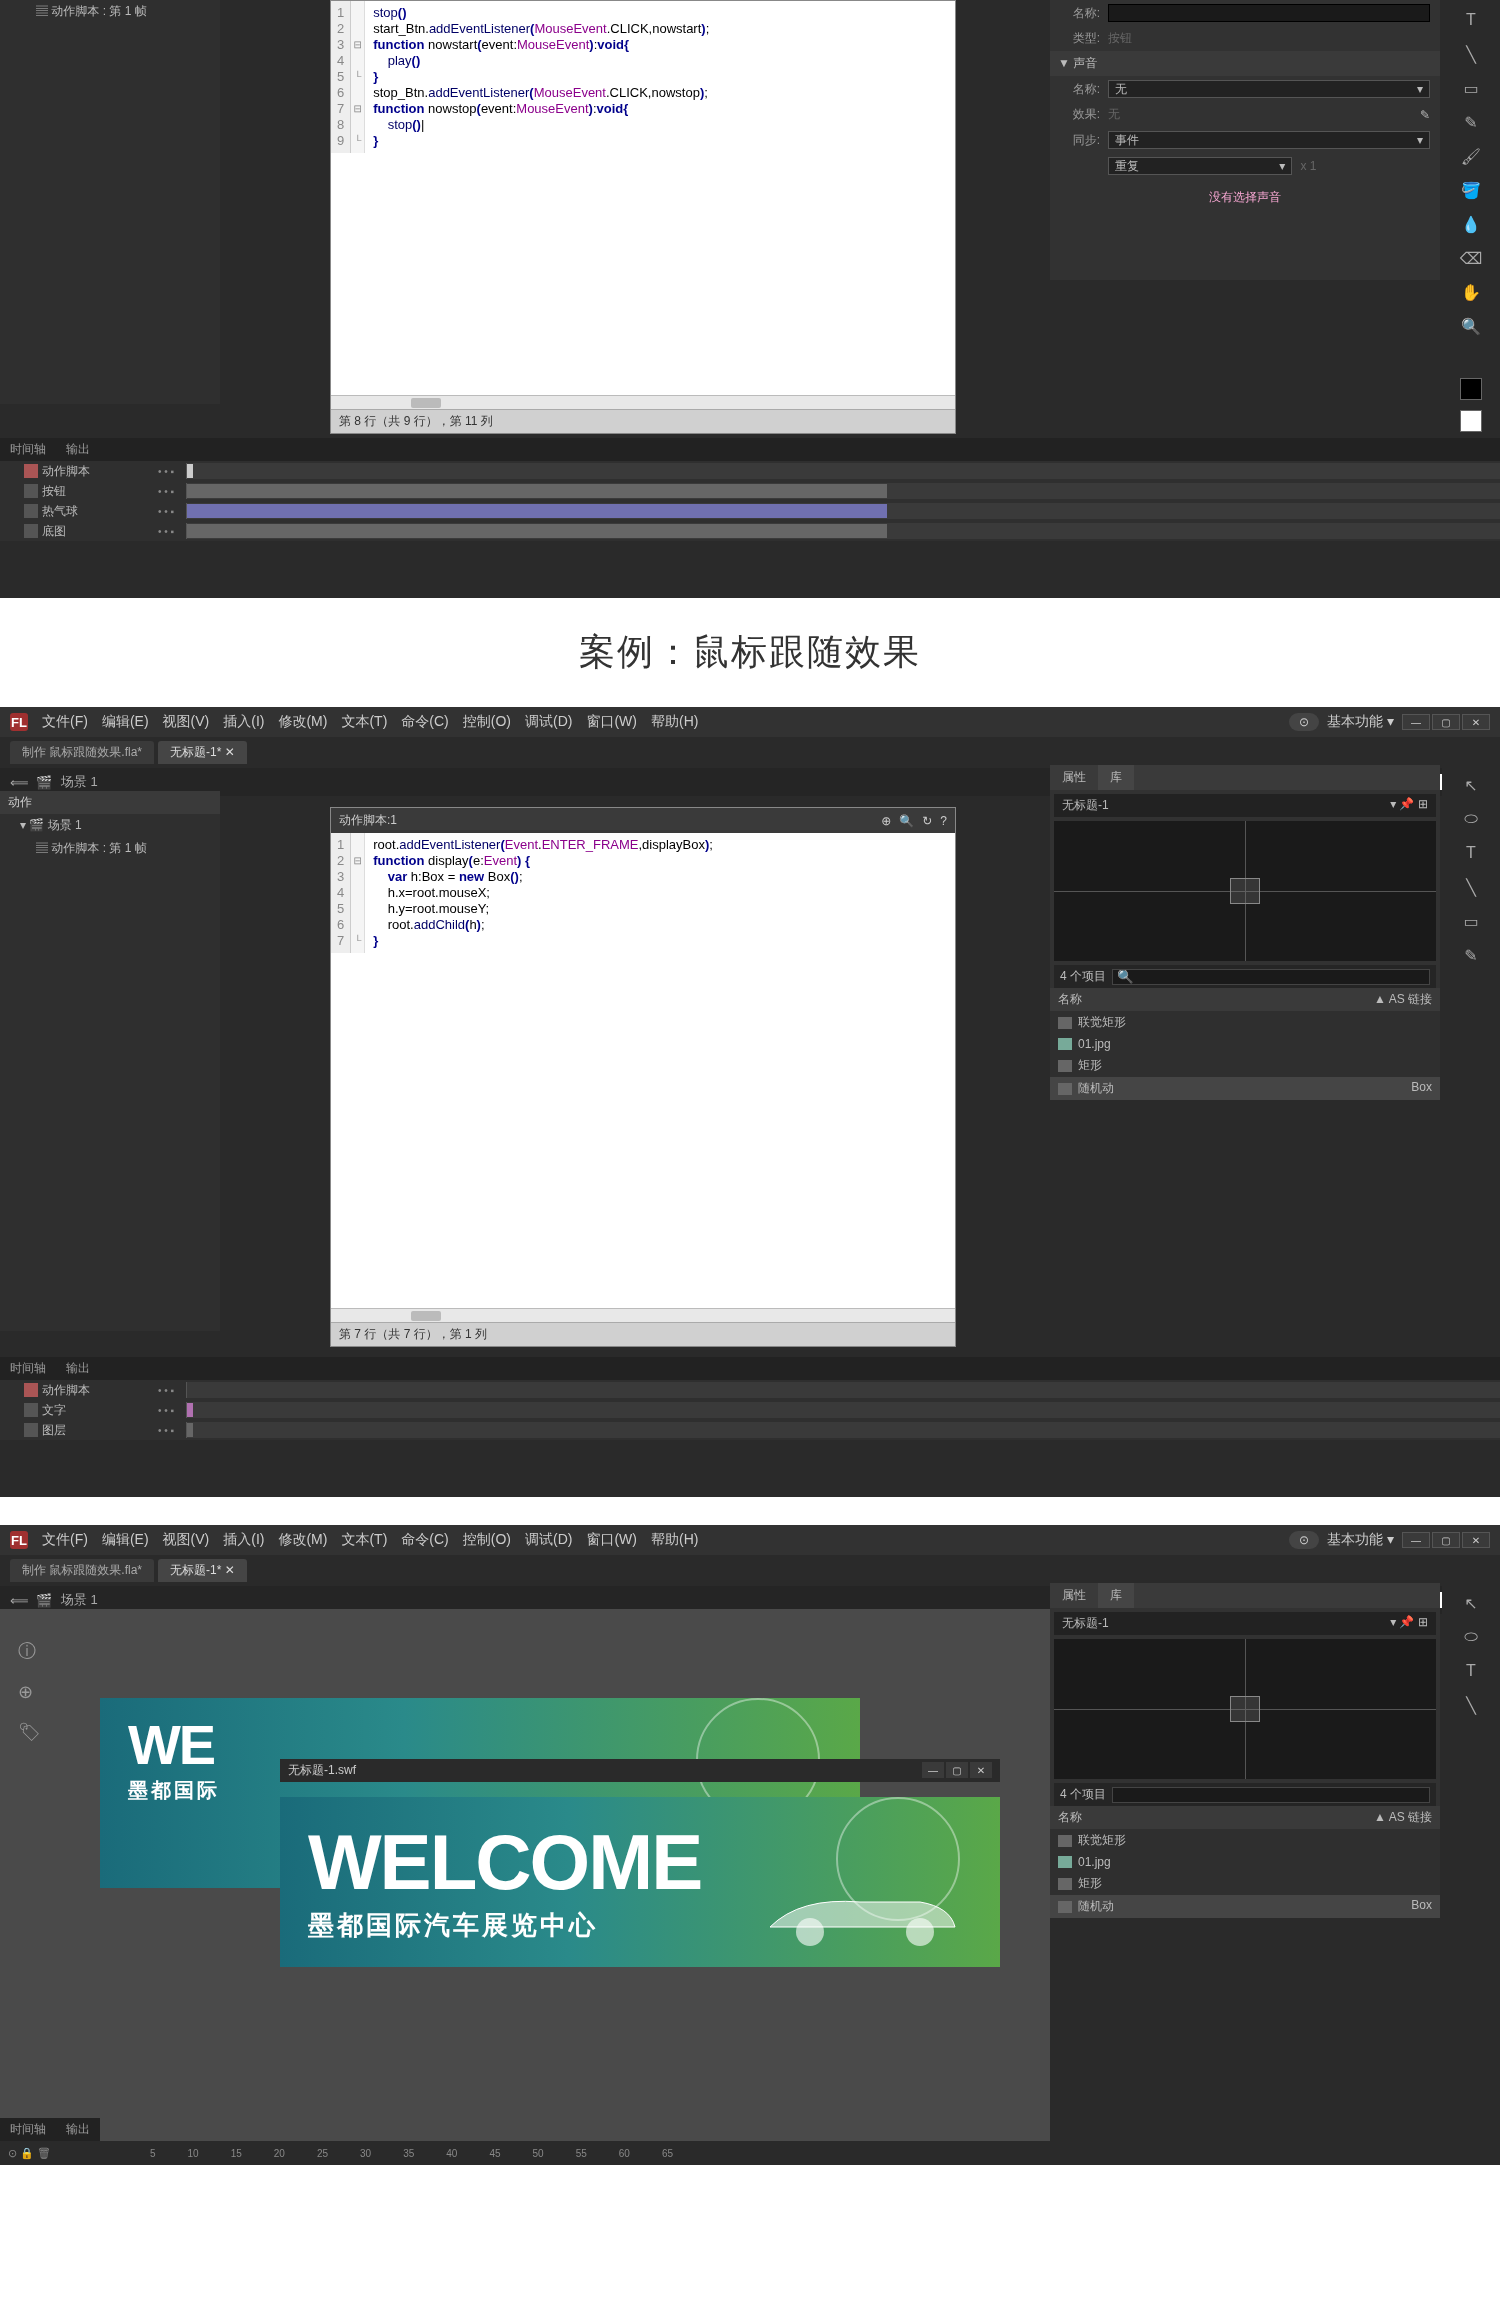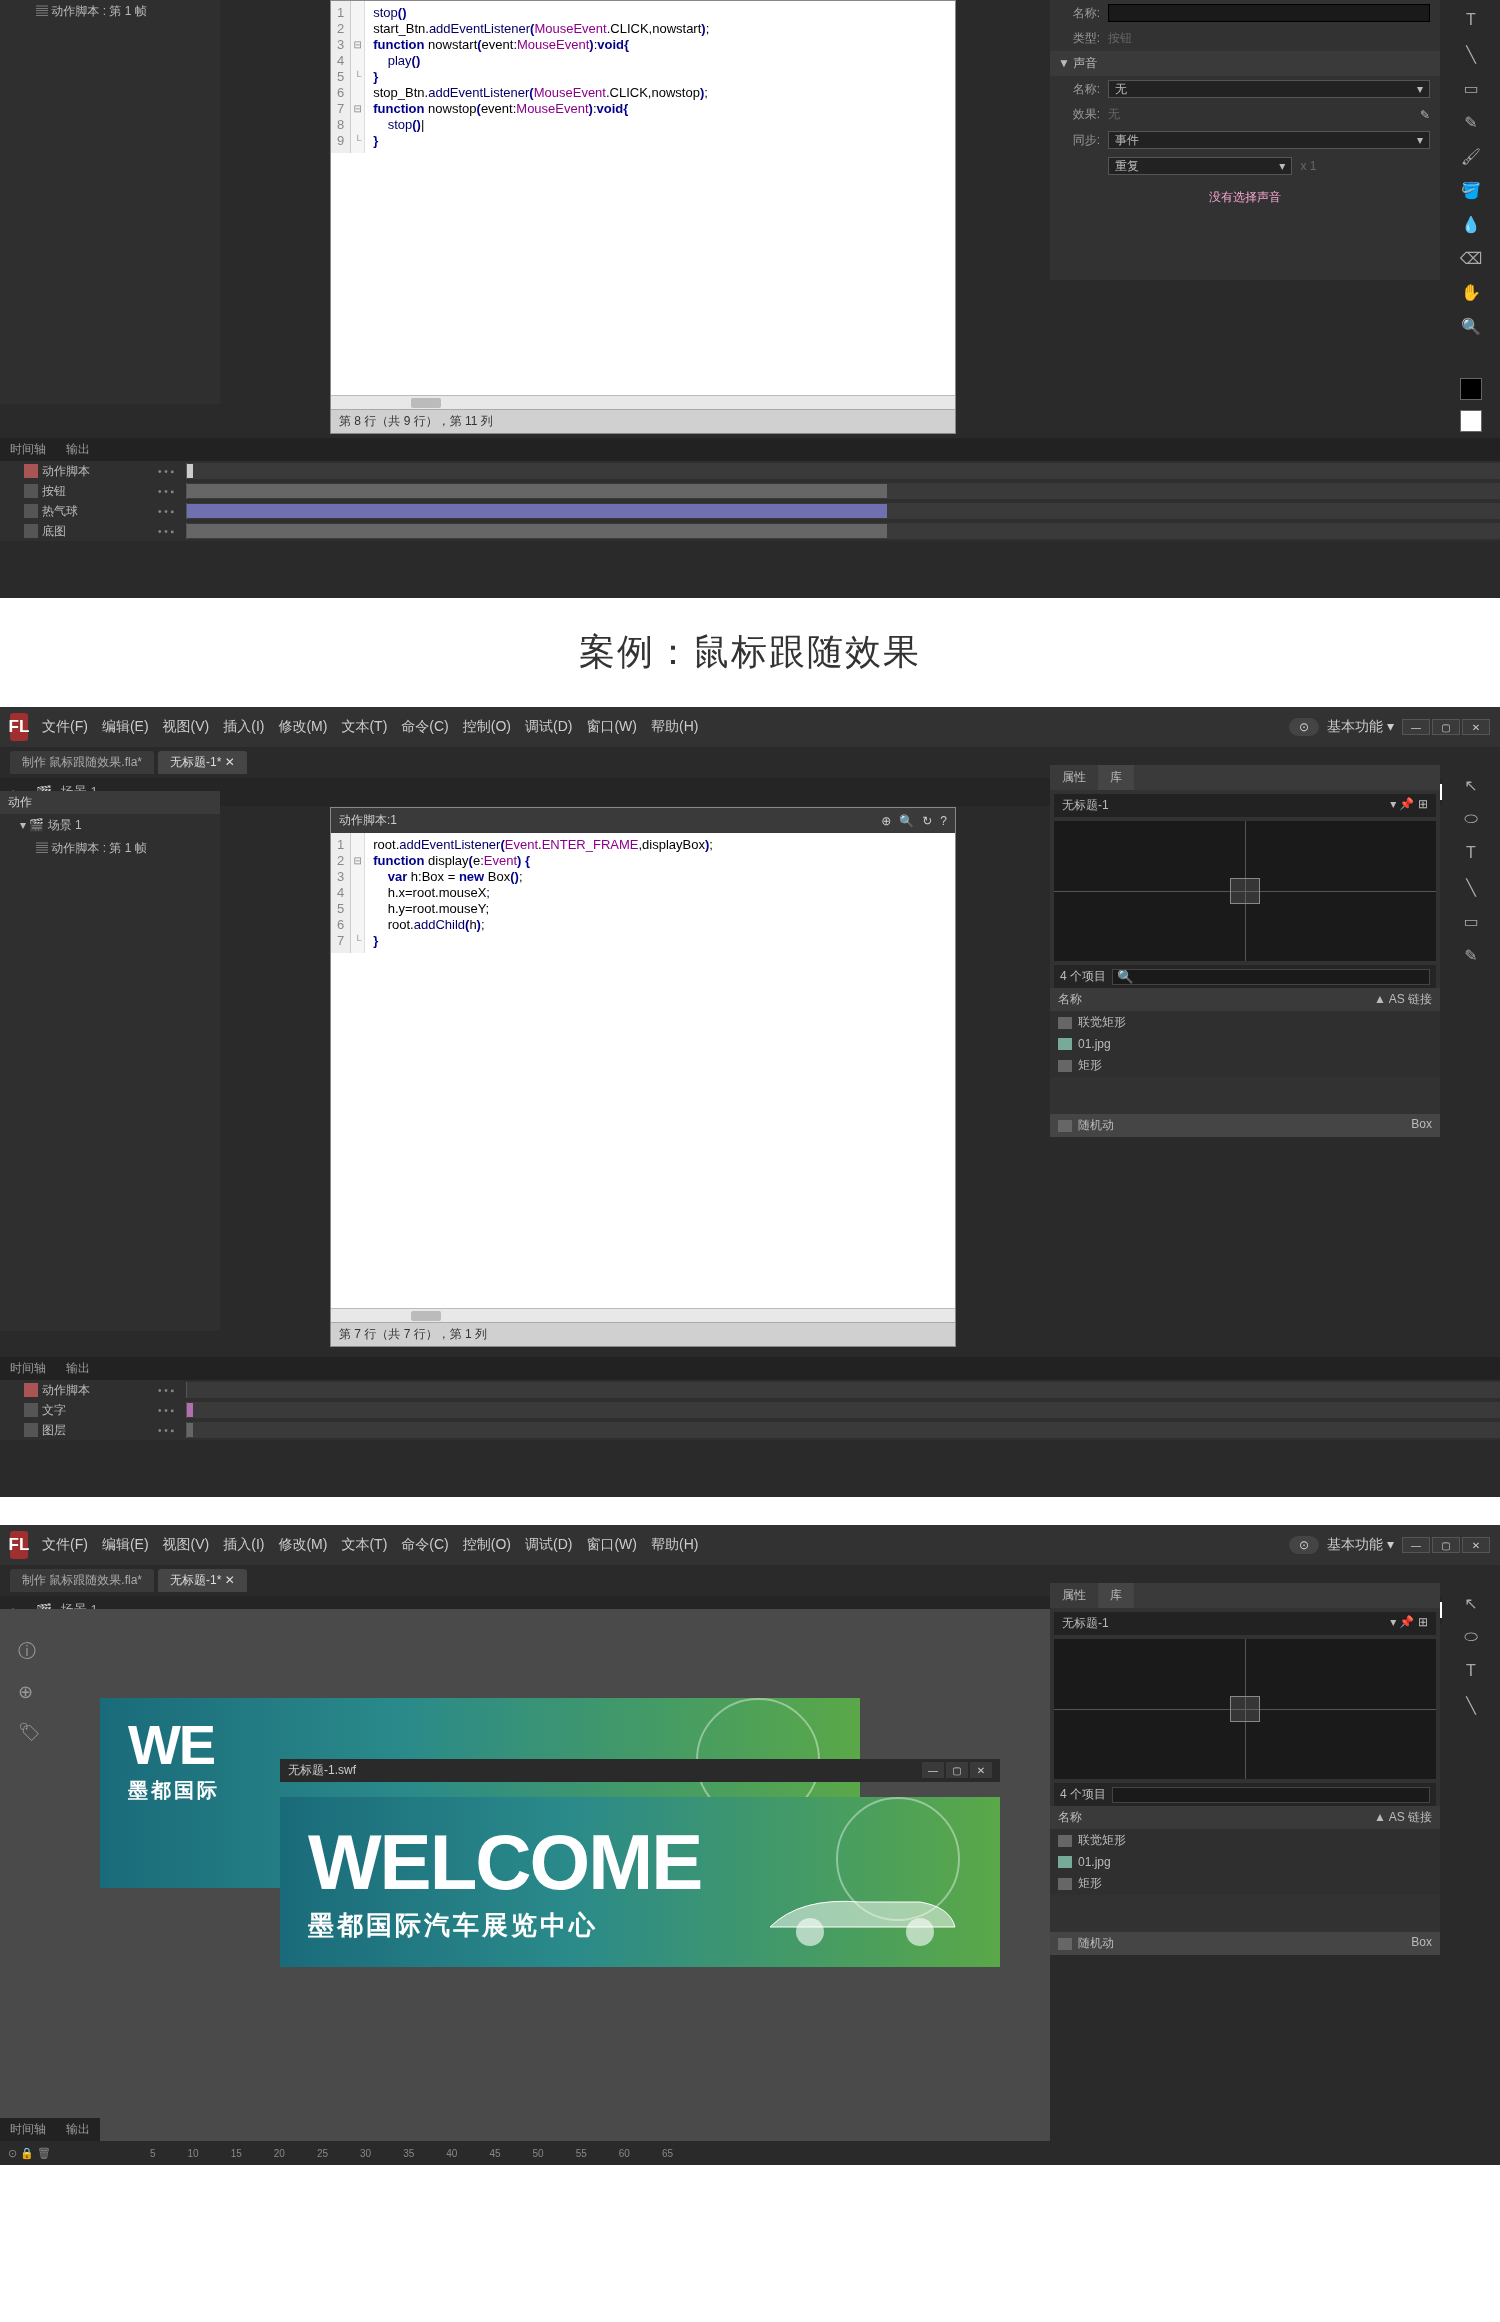--- a/index.html
+++ b/index.html
@@ -3,21 +3,21 @@
 <meta charset="utf-8">
 <style>
 * { margin: 0; padding: 0; box-sizing: border-box; font-family: "Microsoft YaHei", Arial, sans-serif; }
 body { background: #fff; width: 1500px; }
 .screenshot { position: relative; background: #2a2a2a; width: 100%; }
 .ss1 { height: 598px; }
 .ss2 { height: 790px; }
 .ss3 { height: 640px; }
 .title-band { background: #fff; text-align: center; padding: 30px 0; font-size: 36px; color: #333; letter-spacing: 2px; }
 .menubar { background: #323232; color: #ccc; font-size: 14px; padding: 6px 10px; display: flex; align-items: center; gap: 14px; }
-.menubar .logo { width: 18px; height: 28px; background: #a03030; border-radius: 3px; display: flex; align-items: center; justify-content: center; color: #fff; font-size: 17px; font-weight: bold; }
+.menubar .logo { width: 18px; height: 18px; background: #a03030; border-radius: 3px; display: flex; align-items: center; justify-content: center; color: #fff; font-size: 13px; font-weight: bold; }
 .menubar .right { margin-left: auto; display: flex; align-items: center; gap: 8px; }
 .pill { background: #444; border-radius: 10px; padding: 2px 10px; font-size: 12px; }
 .win-btns { display: flex; gap: 2px; }
 .win-btn { width: 28px; height: 16px; background: #3a3a3a; border: 1px solid #555; display: flex; align-items: center; justify-content: center; font-size: 10px; color: #ccc; }
 .tab-row { background: #2a2a2a; display: flex; padding: 4px 10px; gap: 4px; font-size: 12px; color: #aaa; }
 .tab { background: #3a3a3a; padding: 3px 12px; border-radius: 3px 3px 0 0; }
 .tab.active { background: #454545; color: #ddd; }
 .scene-bar { background: #252525; padding: 5px 10px; display: flex; align-items: center; font-size: 13px; color: #aaa; gap: 8px; }
 .scene-bar .right { margin-left: auto; display: flex; gap: 6px; align-items: center; }
 .zoom-box { background: #fff; color: #000; padding: 1px 6px; font-size: 12px; display: flex; align-items: center; gap: 4px; }
@@ -73,21 +73,21 @@
 .lib-tab.active { background: #454545; }
 .lib-dropdown { background: #222; padding: 3px 8px; display: flex; justify-content: space-between; margin: 4px; }
 .lib-preview { height: 140px; background: #1a1a1a; margin: 4px; position: relative; }
 .lib-preview .cross-h { position: absolute; left: 0; right: 0; top: 50%; height: 1px; background: #555; }
 .lib-preview .cross-v { position: absolute; top: 0; bottom: 0; left: 50%; width: 1px; background: #555; }
 .lib-preview .center-box { position: absolute; left: 50%; top: 50%; width: 30px; height: 26px; border: 1px solid #888; transform: translate(-50%,-50%); background: rgba(120,120,120,0.3); }
 .lib-search { background: #252525; padding: 3px 6px; display: flex; align-items: center; gap: 6px; margin: 0 4px; }
 .lib-search input { flex: 1; background: #1a1a1a; border: 1px solid #444; height: 16px; color: #ccc; padding: 0 4px; }
 .lib-list-header { display: flex; background: #3a3a3a; padding: 3px 8px; justify-content: space-between; }
 .lib-item { display: flex; padding: 3px 8px; justify-content: space-between; background: #2f2f2f; }
-.lib-item.sel { background: #454545; margin-top: 37px; }
+.lib-item.sel { background: #454545; }
 .lib-item .lic { display: flex; gap: 6px; align-items: center; }
 .type-icon { width: 14px; height: 12px; background: #666; }
 
 .stage-area { position: absolute; background: #4a4a4a; }
 .banner { position: absolute; background: linear-gradient(90deg,#1a6b7a 0%,#2a8a8a 40%,#5aa848 100%); overflow: hidden; margin-top: 15px; }
 .banner .welcome { font-size: 78px; font-weight: 900; color: #fff; letter-spacing: -2px; font-family: Arial, sans-serif; padding: 20px 0 0 28px; }
 .banner .sub { font-size: 26px; color: #fff; padding-left: 28px; letter-spacing: 3px; font-weight: bold; }
 .banner.small .welcome { font-size: 56px; padding-top: 14px; }
 .banner.small .sub { font-size: 20px; }
 .swirl { position: absolute; right: 30px; top: -10px; width: 180px; height: 180px; opacity: 0.4; }

